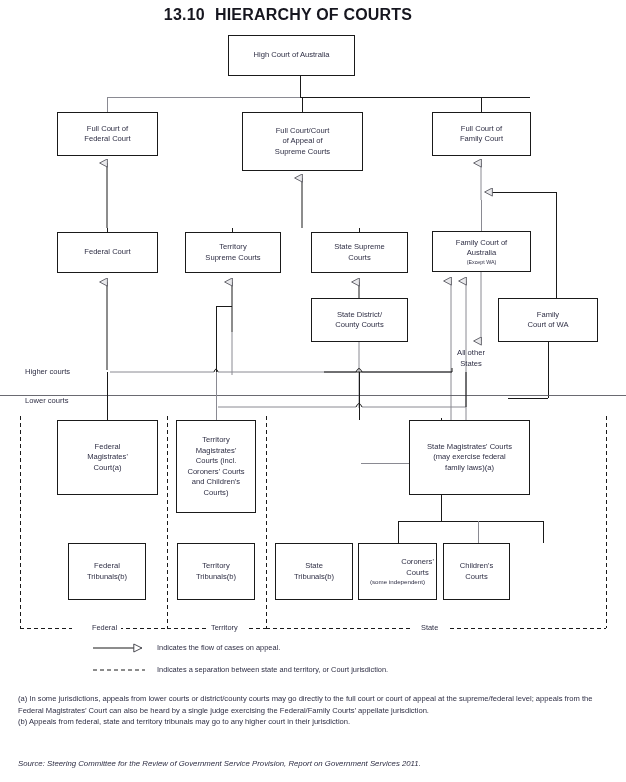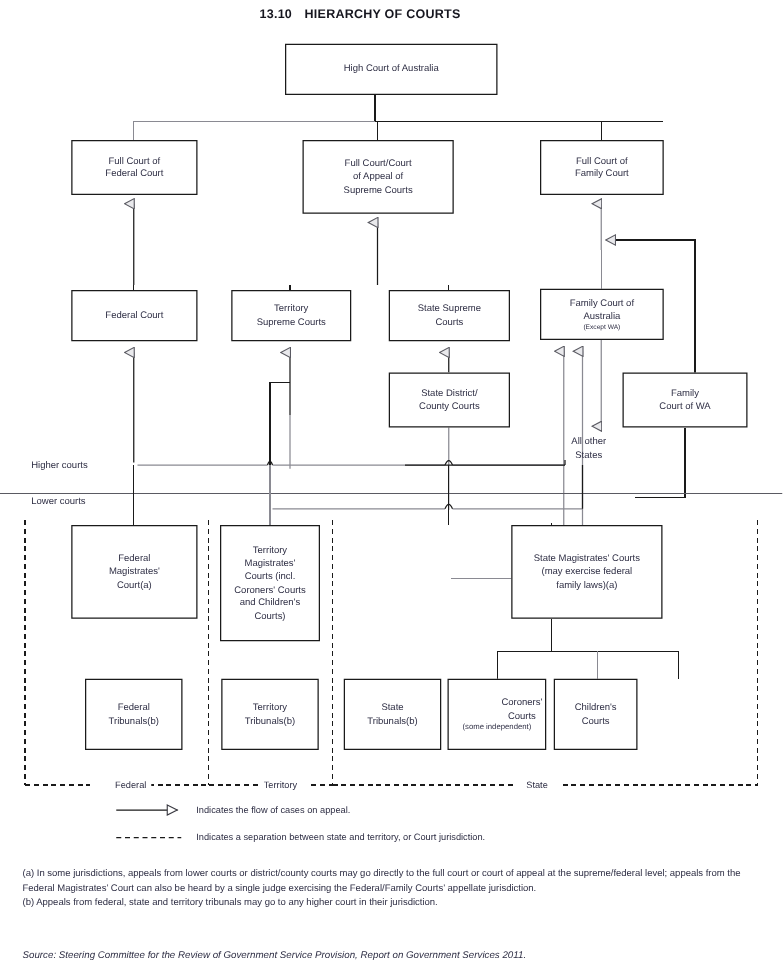--- a/index.html
+++ b/index.html
@@ -6,21 +6,21 @@
   body{
     width:626px;height:782px;position:relative;
     font-family:"Liberation Sans","DejaVu Sans",sans-serif;
     color:#2b2b3a;
     -webkit-font-smoothing:antialiased;
   }
   #stage{position:absolute;left:0;top:0;width:626px;height:782px;overflow:hidden;}
 
   .title{
     position:absolute;left:0;top:6px;width:576px;text-align:center;
-    font-size:10px;font-weight:bold;color:#16161f;letter-spacing:.2px;
+    font-size:16px;font-weight:bold;color:#16161f;letter-spacing:.2px;
   }
   .title .num{margin-right:10px;}
 
   svg.layer{position:absolute;left:0;top:0;width:626px;height:782px;}
 
   .box{
     position:absolute;border:1px solid #1a1a1a;background:#fff;
     display:flex;align-items:center;justify-content:center;text-align:center;
     font-size:7.6px;line-height:10.5px;color:#2e2e44;box-sizing:border-box;
     padding:1px 2px;
@@ -187,21 +187,21 @@
     </g>
 
     <g stroke="#1a1a1a" stroke-width="1" fill="none">
       <path d="M93 648 L142 648" marker-end="url(#ahR)"></path>
     </g>
     <g stroke="#1a1a1a" stroke-width="1" fill="none" stroke-dasharray="4 3">
       <path d="M93 670 L145 670"></path>
     </g>
   </svg>
 
-  <div class="box" style="left:228px;top:35px;width:170px;height:41px;">
+  <div class="box" style="left:228px;top:35px;width:127px;height:41px;">
     <span>High Court of Australia</span>
   </div>
 
   <div class="box" style="left:57px;top:112px;width:101px;height:44px;">
     <span style="white-space:pre-line;">Full Court of
 Federal Court</span>
   </div>
 
   <div class="box" style="left:242px;top:112px;width:121px;height:59px;">
     <span style="white-space:pre-line;">Full Court/Court

